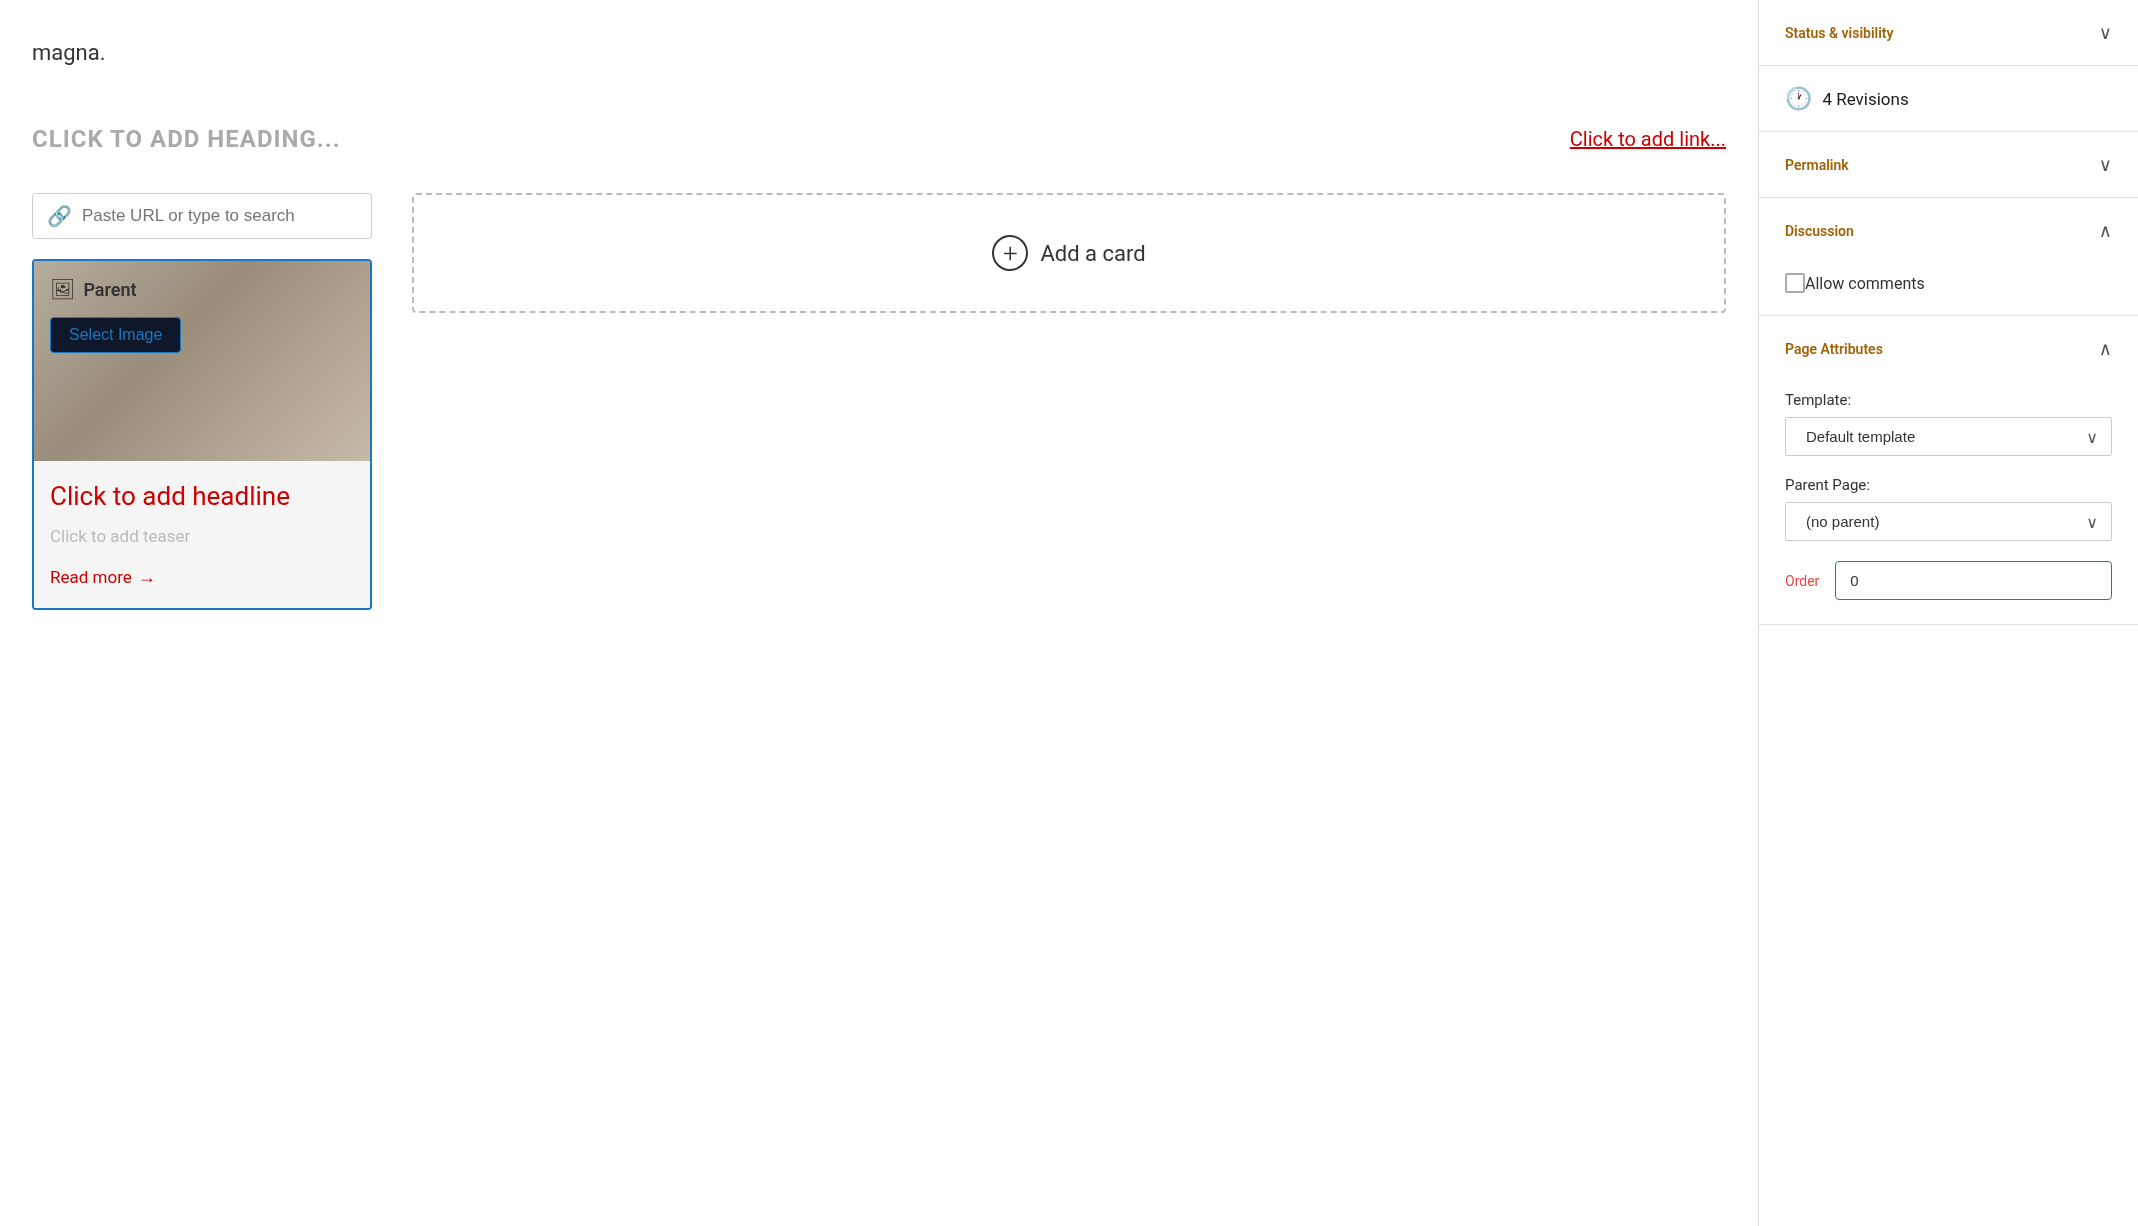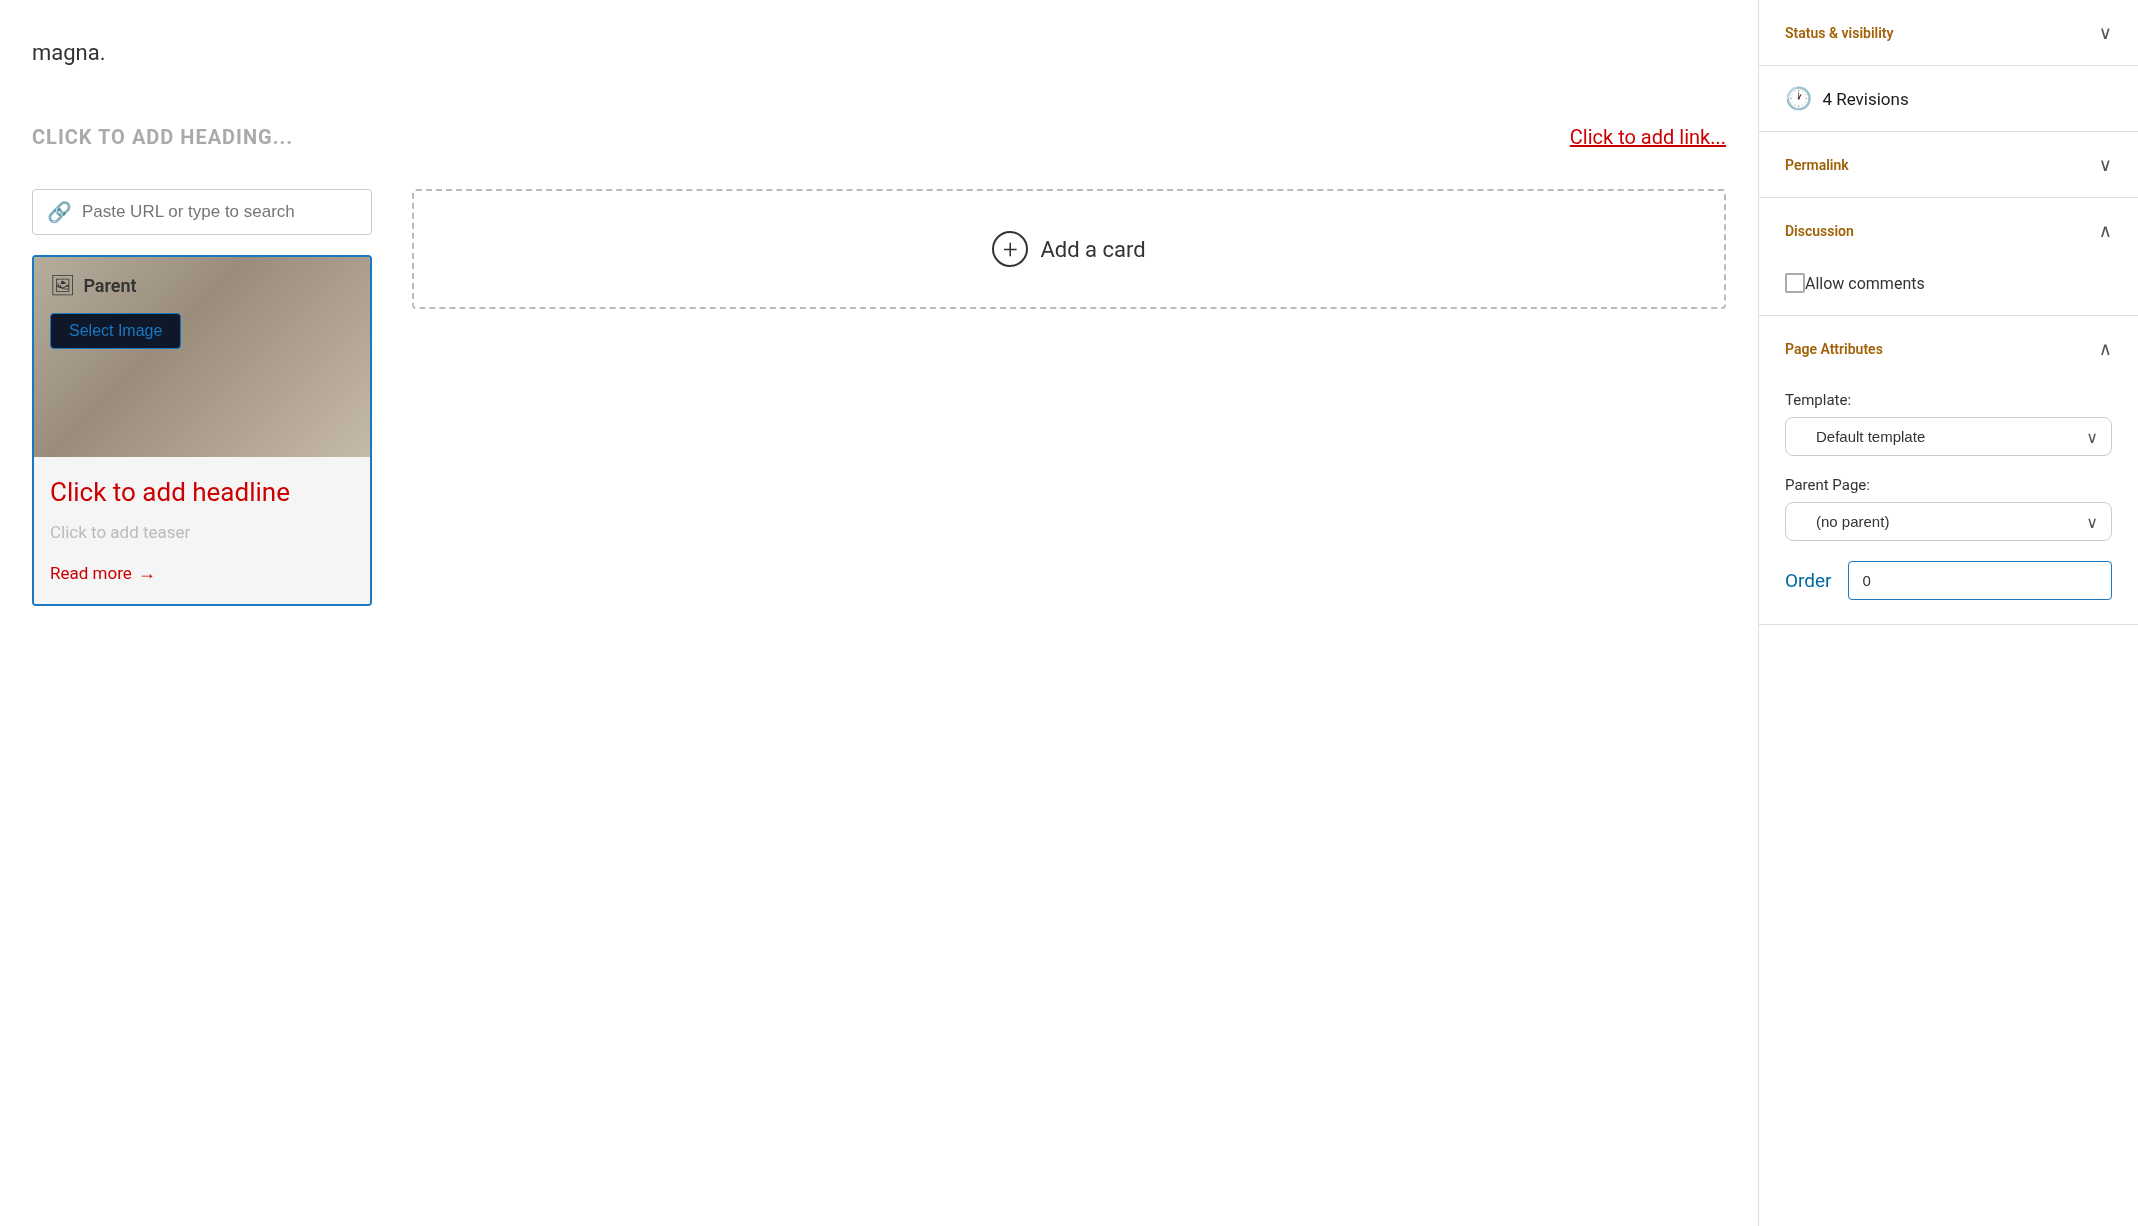--- a/index.html
+++ b/index.html
@@ -27,21 +27,21 @@
 
     
     .heading-row {
       display: flex;
       justify-content: space-between;
       align-items: center;
       margin-bottom: 40px;
     }
 
     .click-heading {
-      font-size: 20px;
+      font-size: 24px;
       font-weight: 700;
       color: #aaa;
       letter-spacing: 1px;
       text-transform: uppercase;
     }
 
     .click-link {
       font-size: 20px;
       color: #cc0000;
       text-decoration: underline;
@@ -312,24 +312,24 @@
       display: block;
     }
 
     .select-wrapper {
       position: relative;
       margin-bottom: 20px;
     }
 
     .sidebar-select {
       width: 100%;
-      padding: 10px 30px;
+      padding: 10px 20px;
       font-size: 15px;
       border: 1.5px solid #ccc;
-      border-radius: 8px;
+      border-radius: 2px;
       background: #fff;
       appearance: none;
       cursor: pointer;
       color: #333;
     }
 
     .select-chevron {
       position: absolute;
       right: 14px;
       top: 50%;
@@ -339,22 +339,22 @@
       pointer-events: none;
     }
 
     .order-row {
       display: flex;
       align-items: center;
       gap: 16px;
     }
 
     .order-label {
-      font-size: 19px;
-      color: #0369a1;
+      font-size: 14px;
+      color: #ef4444;
       white-space: nowrap;
     }
 
     .order-input {
       flex: 1;
       padding: 10px 14px;
       font-size: 15px;
       border: 1.5px solid #1a78c2;
       border-radius: 4px;
       outline: none;

